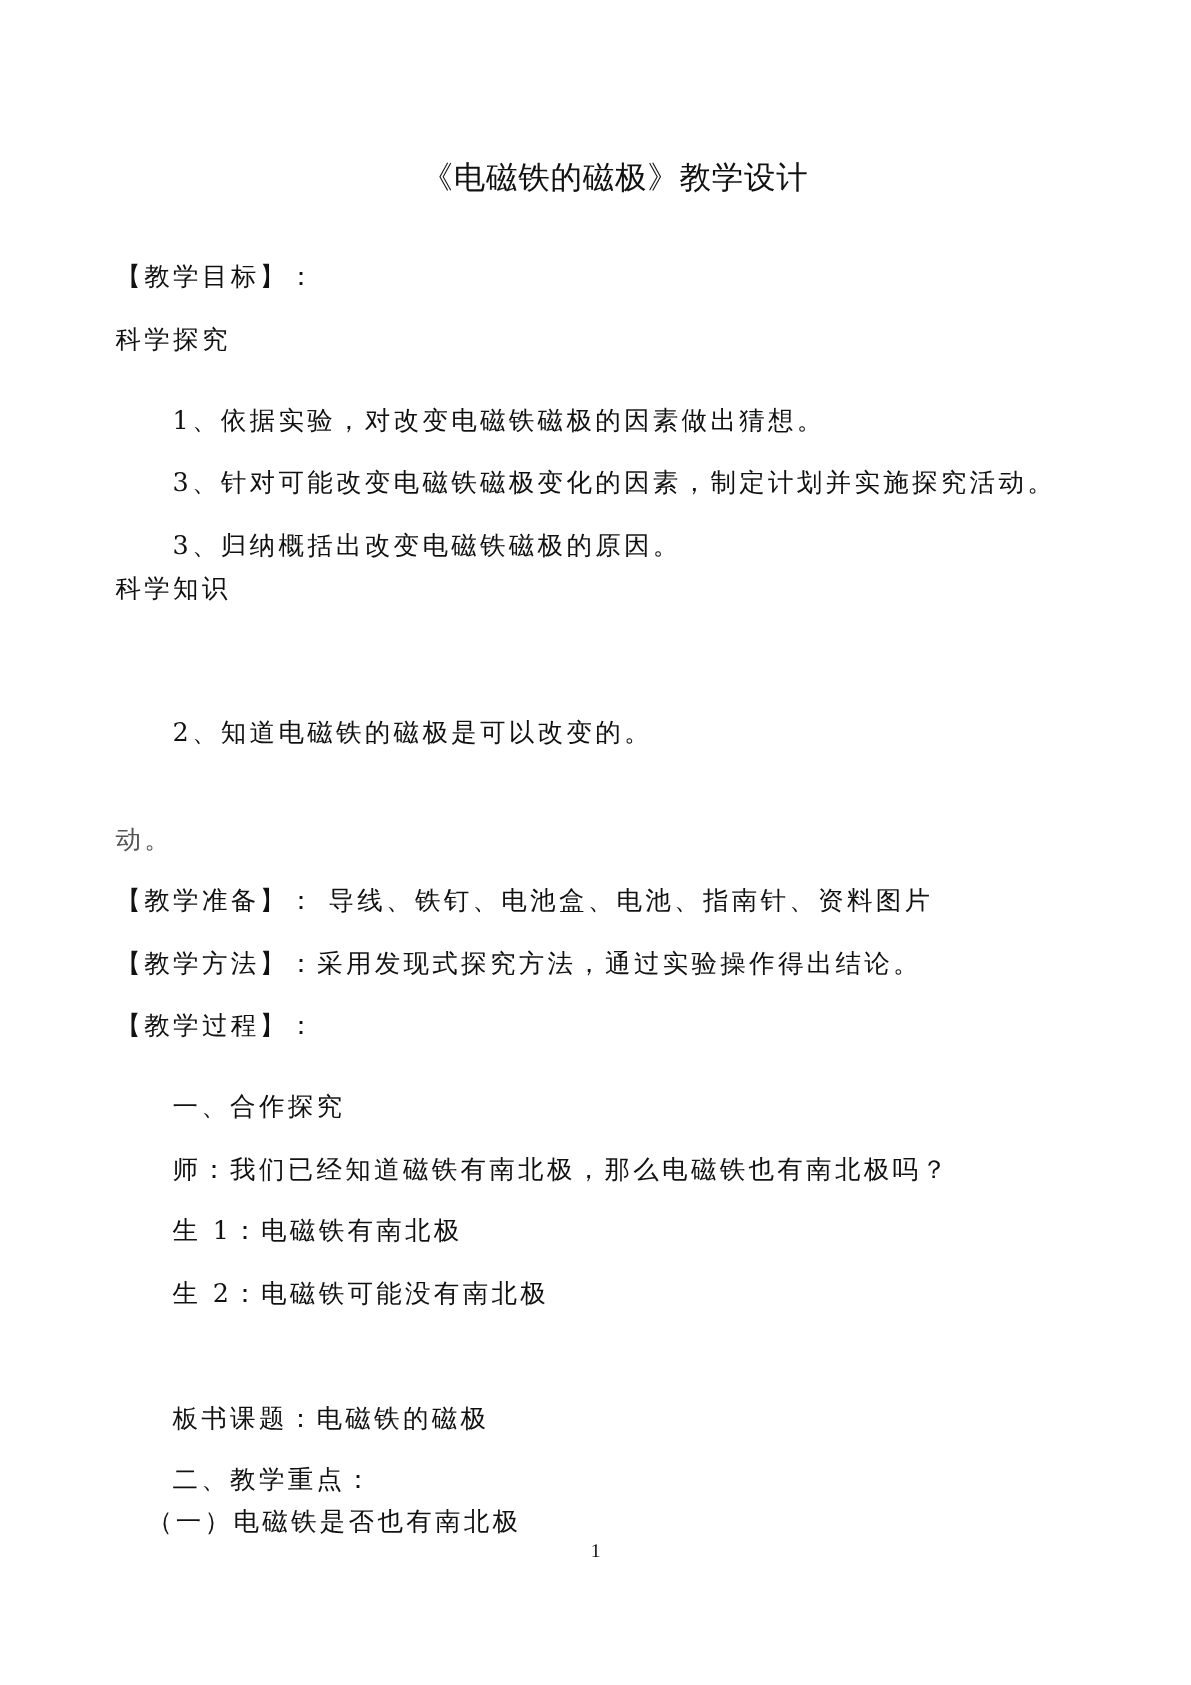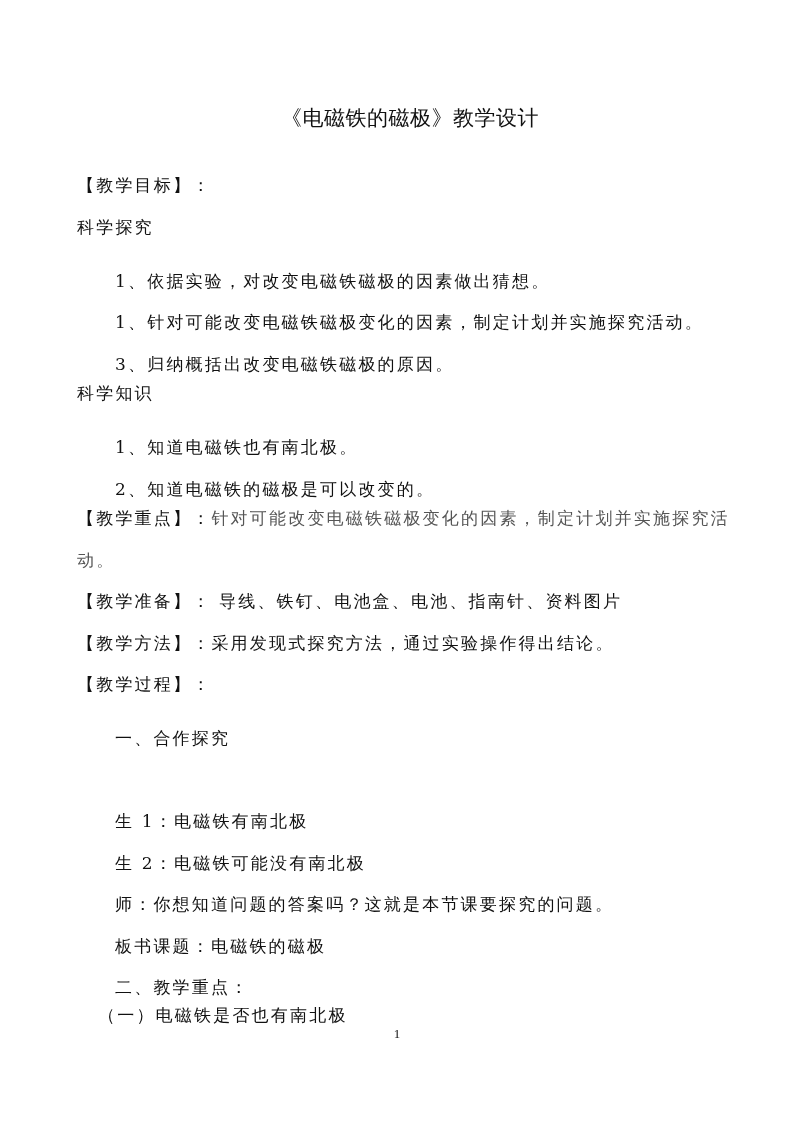--- a/index.html
+++ b/index.html
@@ -17,42 +17,38 @@
   </style>
 </head>
 <body>
 
 <div class="page">
   <div class="title">《电磁铁的磁极》教学设计</div>
 
   <div class="line l0" style="top:173px">【教学目标】：</div>
   <div class="line l0" style="top:215px">科学探究</div>
   <div class="line l1" style="top:257px">1、依据实验，对改变电磁铁磁极的因素做出猜想。</div>
-  <div class="line l1" style="top:298px">1、针对可能改变电磁铁磁极变化的因素，制定计划并实施探究活动。</div>
+  <div class="line l1" style="top:298px">3、针对可能改变电磁铁磁极变化的因素，制定计划并实施探究活动。</div>
   <div class="line l1" style="top:340px">3、归纳概括出改变电磁铁磁极的原因。</div>
 
   <div class="line l0" style="top:381px">科学知识</div>
-  <div class="line l1" style="top:423px">1、知道电磁铁也有南北极。</div>
   <div class="line l1" style="top:465px">2、知道电磁铁的磁极是可以改变的。</div>
 
-  <div class="line l0" style="top:506px">
-    <span>【教学重点】：</span><span class="gray">针对可能改变电磁铁磁极变化的因素，制定计划并实施探究活</span>
-  </div>
   <div class="line l0 gray" style="top:548px">动。</div>
 
   <div class="line l0" style="top:589px">
     <span>【教学准备】：</span><span> 导线、铁钉、电池盒、电池、指南针、资料图片</span>
   </div>
   <div class="line l0" style="top:631px">
     <span>【教学方法】：</span><span>采用发现式探究方法，通过实验操作得出结论。</span>
   </div>
   <div class="line l0" style="top:672px">【教学过程】：</div>
 
   <div class="line l1" style="top:714px">一、合作探究</div>
+  <div class="line l1" style="top:756px">师：我们已经知道磁铁有南北极，那么电磁铁也有南北极吗？</div>
   <div class="line l1" style="top:797px">生 1：电磁铁有南北极</div>
   <div class="line l1" style="top:839px">生 2：电磁铁可能没有南北极</div>
-  <div class="line l1" style="top:880px">师：你想知道问题的答案吗？这就是本节课要探究的问题。</div>
   <div class="line l1" style="top:922px">板书课题：电磁铁的磁极</div>
   <div class="line l1" style="top:963px">二、教学重点：</div>
   <div class="line" style="top:1003px; left:98px">（一）电磁铁是否也有南北极</div>
 
   <div class="pagenum">1</div>
 </div>
 
 </body></html>

